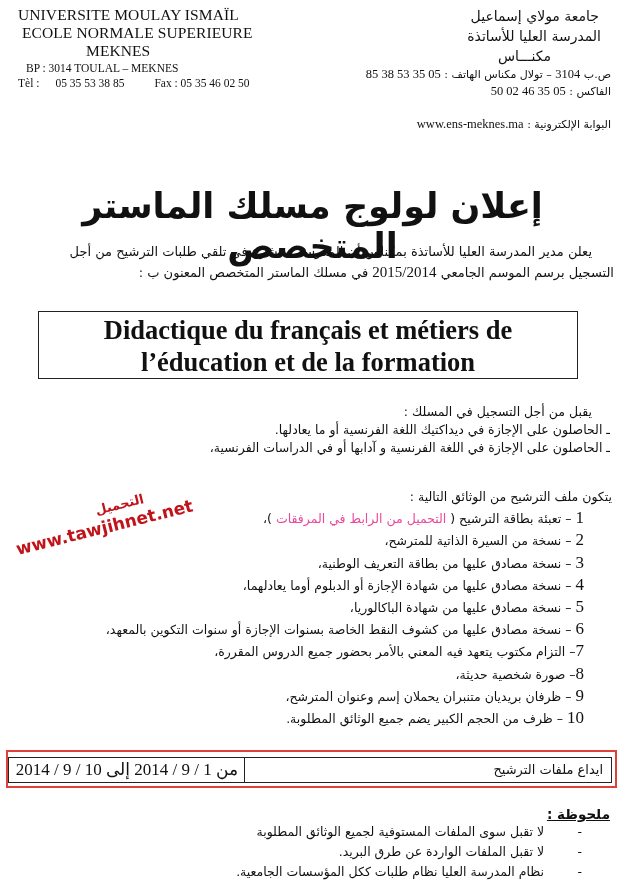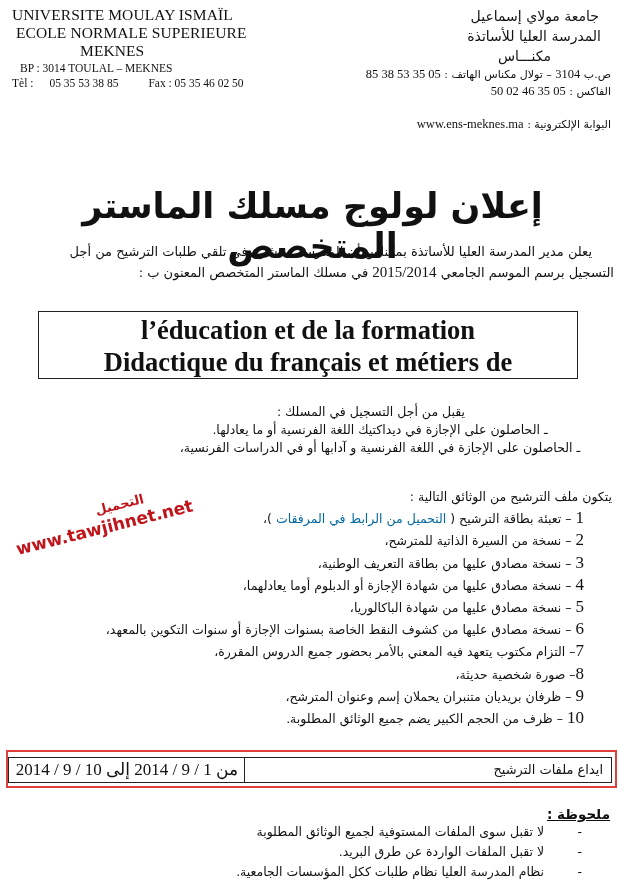--- a/index.html
+++ b/index.html
@@ -3,21 +3,21 @@
 <meta charset="utf-8">
 <style>
   html, body { margin: 0; padding: 0; background: #ffffff; }
   body {
     width: 625px; height: 895px; position: relative; overflow: hidden;
     font-family: "Liberation Serif", serif; color: #111;
   }
   .abs { position: absolute; }
 
   
-  .hdr-l { left: 8px; top: 6px; width: 300px; }
+  .hdr-l { left: 14px; top: 6px; width: 300px; }
   .hdr-l .big { font-size: 15.5px; line-height: 18px; letter-spacing: 0.1px; }
   .hdr-l .l1 { padding-left: 4px; }
   .hdr-l .l2 { padding-left: 8px; }
   .hdr-l .l3 { padding-left: 72px; }
   .hdr-l .small { font-size: 11.5px; line-height: 15px; }
   .hdr-l .s1 { padding-left: 12px; margin-top: 1px; }
   .hdr-l .s2 { padding-left: 4px; }
   .hdr-l .s2 .fax { margin-left: 30px; }
   .hdr-l .s2 .tel-num { margin-left: 16px; }
   .hdr-l .s3 { padding-left: 2px; }
@@ -48,34 +48,34 @@
 
   
   .prog-box {
     left: 38px; top: 311px; width: 540px; height: 68px; border: 1.5px solid #222;
     text-align: center; font-family: "Liberation Serif", serif; font-weight: bold;
     font-size: 26.5px; line-height: 32px; padding-top: 2px; box-sizing: border-box;
   }
 
   
   .elig {
-    left: 150px; top: 403px; width: 460px; direction: rtl; text-align: center;
+    left: 150px; top: 403px; width: 460px; direction: rtl; text-align: right;
     font-family: "DejaVu Sans", sans-serif; font-size: 12.5px; line-height: 18px;
   }
   .elig .head { padding-right: 18px; }
 
   
   .docs {
     left: 14px; top: 486px; width: 600px; direction: rtl; text-align: right;
     font-family: "DejaVu Sans", sans-serif; font-size: 12.5px; line-height: 21.2px;
   }
   .docs .head { padding-right: 2px; }
   .docs .item { white-space: nowrap; }
   .docs .n { font-family: "Liberation Serif", serif; font-size: 17px; }
-  .docs .link { color: #0369a1; }
+  .docs .link { color: #ec4899; }
   .docs .i1 { padding-right: 30px; }
   .docs .i2 { padding-right: 30px; text-align: right; }
   .docs .i3 { padding-right: 30px; }
   .docs .i4 { padding-right: 30px; }
   .docs .i5 { padding-right: 30px; }
   .docs .i6 { padding-right: 30px; }
   .docs .i7 { padding-right: 30px; }
   .docs .i8 { padding-right: 30px; }
   .docs .i9 { padding-right: 30px; }
   .docs .i10 { padding-right: 30px; }
@@ -152,22 +152,22 @@
 <div class="abs intro">
   <div class="p1">يعلن مدير المدرسة العليا للأساتذة بمكناس أن المدرسة ستشرع في تلقي طلبات الترشيح من أجل</div>
   <div>
     <span>التسجيل برسم الموسم الجامعي</span>
     <span class="num">2015/2014</span>
     <span>في مسلك الماستر المتخصص المعنون ب :</span>
   </div>
 </div>
 
 <div class="abs prog-box">
+  <div>Didactique du français et métiers de</div>
   <div>l’éducation et de la formation</div>
-  <div>Didactique du français et métiers de</div>
 </div>
 
 <div class="abs elig">
   <div class="head">يقبل من أجل التسجيل في المسلك :</div>
   <div>ـ الحاصلون على الإجازة في ديداكتيك اللغة الفرنسية أو ما يعادلها.</div>
   <div>ـ الحاصلون على الإجازة  في اللغة الفرنسية و آدابها أو في الدراسات الفرنسية،</div>
 </div>
 
 <div class="abs docs">
   <div class="head">يتكون ملف الترشيح من الوثائق التالية :</div>

